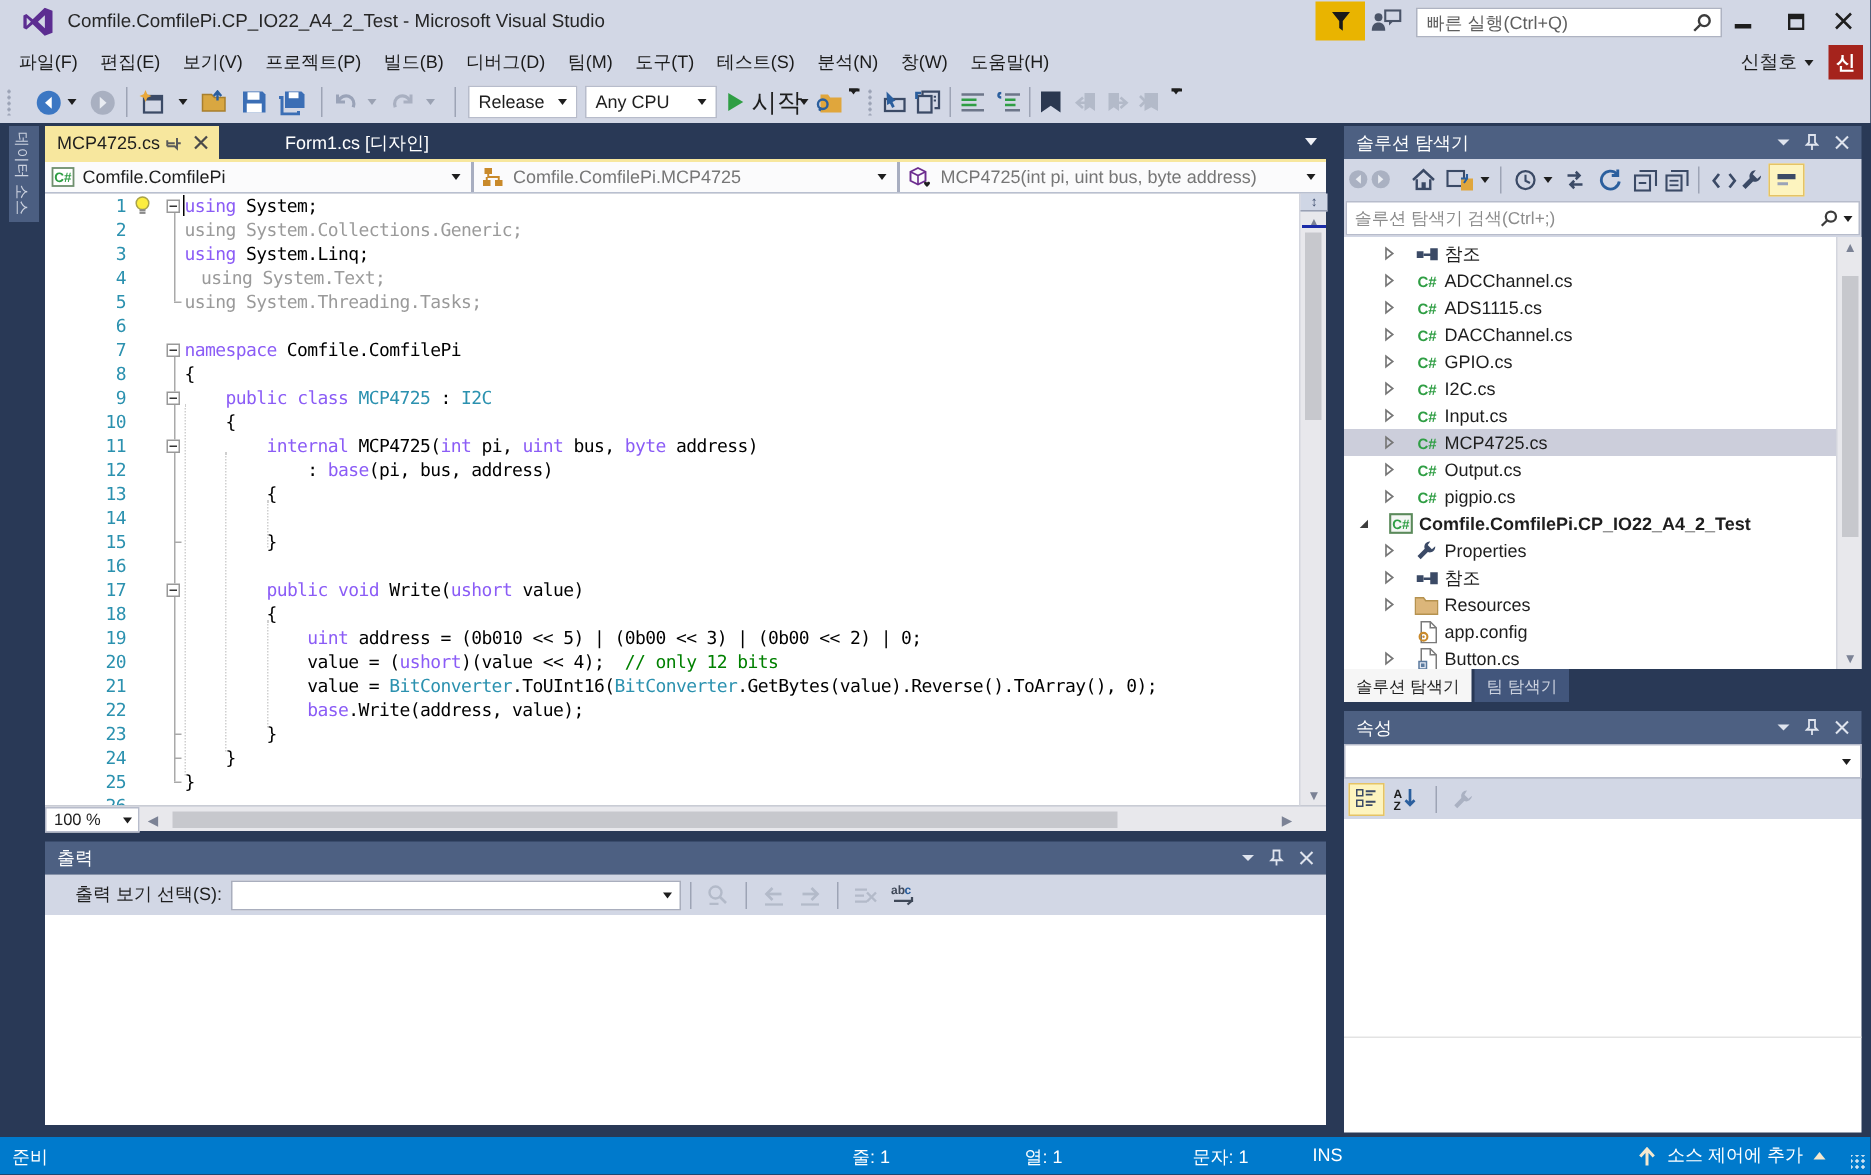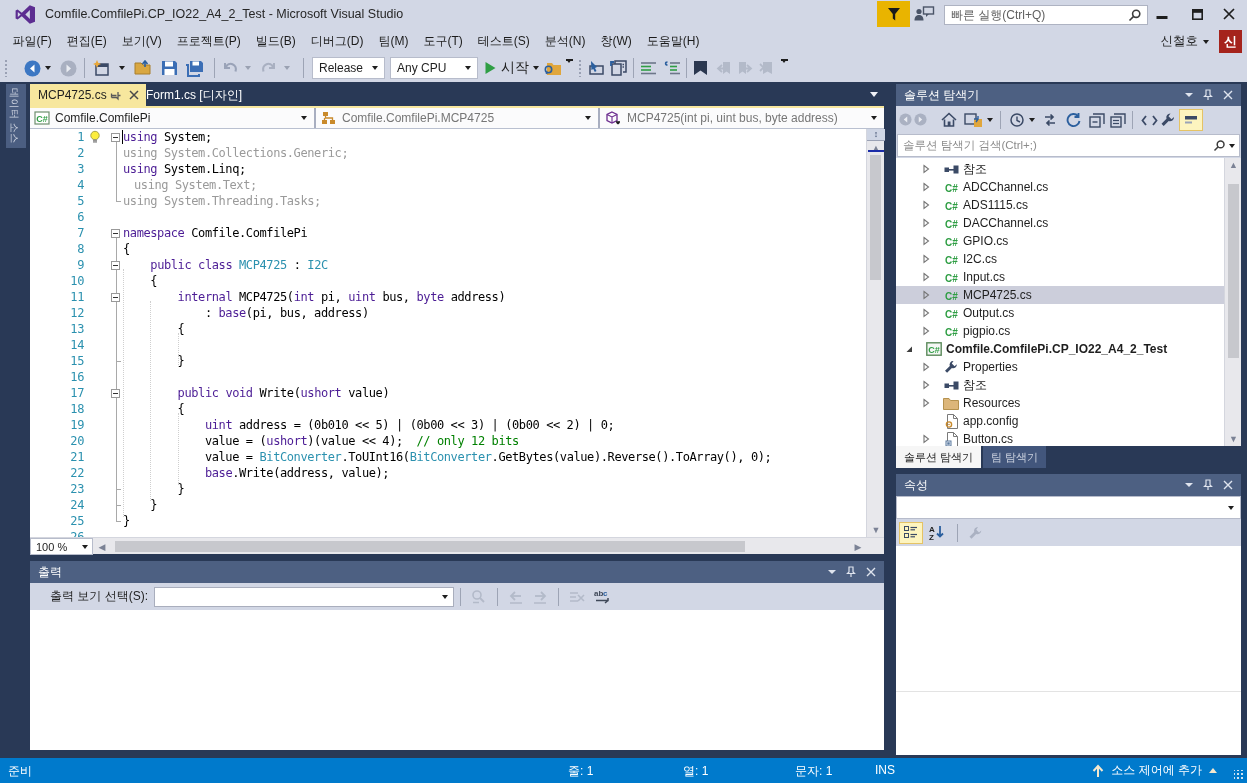--- a/index.html
+++ b/index.html
@@ -38,35 +38,35 @@
   .combo .dd { margin-right:6px; }
 
   
   .side-tab { left:6px; top:84px; width:20px; height:64px; background:#4b5e81; overflow:hidden; }
   .side-tab span { position:absolute; left:15px; top:4px; transform:rotate(90deg); transform-origin:0 0; font-size:10px; color:#ccd2df; white-space:nowrap; letter-spacing:0.5px; }
 
   
   .tabstrip { left:30px; top:84px; width:854px; height:22px; }
   .tab-active { position:absolute; left:0; top:0; height:22px; width:116px; background:#f7e79e; color:#1e1e1e; display:flex; align-items:center; font-size:12px; }
   .tab-active .lbl { padding-left:8px; white-space:nowrap; }
-  .tab-inactive { position:absolute; left:116px; top:0; height:22px; width:140px; color:#ffffff; display:flex; align-items:center; justify-content:flex-start; font-size:12px; white-space:nowrap; }
+  .tab-inactive { position:absolute; left:116px; top:0; height:22px; width:140px; color:#ffffff; display:flex; align-items:center; justify-content:flex-end; font-size:12px; white-space:nowrap; }
   .tab-chevron { position:absolute; right:6px; top:8px; width:0; height:0; border-left:4px solid transparent; border-right:4px solid transparent; border-top:5px solid #f0f2f7; }
   .yellow-line { left:30px; top:106px; width:854px; height:2px; background:#f7e79e; }
 
   .navbar { left:30px; top:108px; width:854px; height:21px; background:#fbfbfc; border-bottom:1px solid #b9c0d0; display:flex; }
   .nav-sec { position:relative; height:100%; display:flex; align-items:center; border-right:2px solid #a8aec0; background:#fbfbfc; }
   .nav-sec:last-child { border-right:none; }
   .nav-sec .ntext { white-space:nowrap; overflow:hidden; flex:1; padding-left:5px; font-size:12px; }
   .nav-sec .dd { margin-right:7px; }
 
   .code-area { left:30px; top:129px; width:836px; height:408px; background:#fff; overflow:hidden;
       font-family:"DejaVu Sans Mono", monospace; font-size:12px; letter-spacing:-0.4px; }
   .cl { position:absolute; height:16px; line-height:16px; white-space:pre; }
   .gutter-num { position:absolute; left:0; width:54px; text-align:right; color:#2b91af; height:16px; line-height:16px; }
-  .kw { color:#4c1d95; } .ty { color:#2b91af; } .cm { color:#008000; } .gr { color:#9a9a9a; } .pl { color:#000; }
+  .kw { color:#8b5cf6; } .ty { color:#2b91af; } .cm { color:#008000; } .gr { color:#9a9a9a; } .pl { color:#000; }
   .fold-box { position:absolute; width:9px; height:9px; border:1px solid #999; background:#fff; }
   .fold-box:before { content:""; position:absolute; left:1px; top:3px; width:5px; height:1px; background:#333; }
   .fold-line { position:absolute; width:1px; background:#a9a9a9; }
   .fold-tick { position:absolute; width:5px; height:1px; background:#a9a9a9; }
   .iguide { position:absolute; width:1px; border-left:1px dotted #cfcfcf; }
   .caret { position:absolute; width:1.3px; height:14px; background:#000; }
 
   .vscroll { left:866px; top:129px; width:18px; height:408px; background:#e8e8ec; border-left:1px solid #d4d6de; }
   .vthumb { position:absolute; left:3px; width:11px; background:#c7c8cd; }
   .arrow-glyph { position:absolute; left:0; width:18px; text-align:center; color:#7b8295; font-size:9px; line-height:12px; }
@@ -271,21 +271,21 @@
   </div>
   <div class="combo" style="left:390px;width:88px">
     <span class="ctext">Any CPU</span>
     <span class="dd"></span>
   </div>
 
   <div class="tb" style="left:484px">
     <svg width="13" height="14" viewBox="0 0 13 14">
       <path d="M1.5 1 L11.5 7 L1.5 13 Z" fill="#2f9e44"></path>
     </svg>
-    <span style="margin-left:4px;font-size:14px">시작</span>
+    <span style="margin-left:4px;font-size:17px">시작</span>
   </div>
   <div class="tb" style="left:533px">
       <span class="dd"></span>
     </div>
 
   <div class="tb" style="left:543px">
     <svg width="19" height="16" viewBox="0 0 19 16">
       <path d="M4 3 L9 3 L10.5 5 L18 5 L18 15 L4 15 Z" fill="#e0a63c"></path>
       <circle cx="5.5" cy="9.5" r="3.2" fill="none" stroke="#2b5f9e" stroke-width="1.6"></circle>
       <line x1="3.2" y1="13.8" x2="4.6" y2="11.8" stroke="#2b5f9e" stroke-width="1.8"></line>

